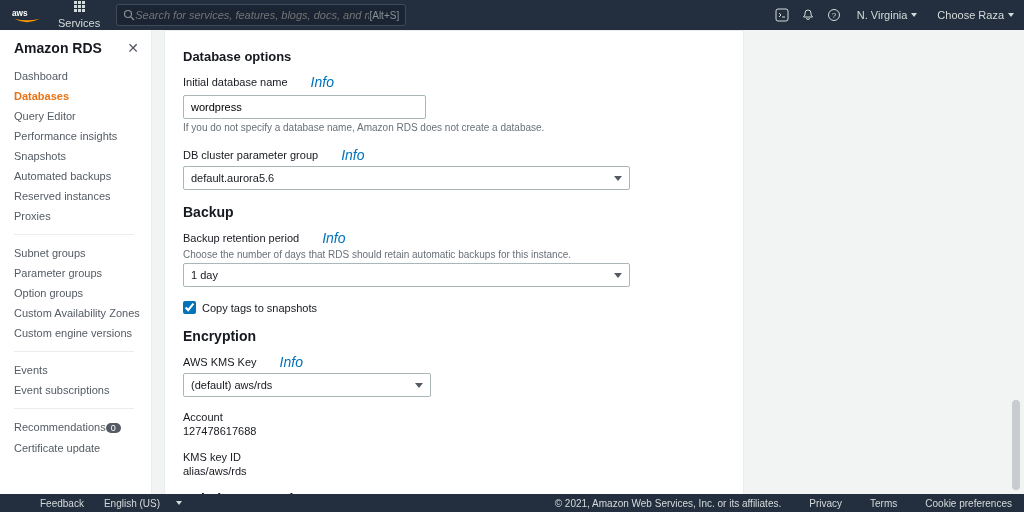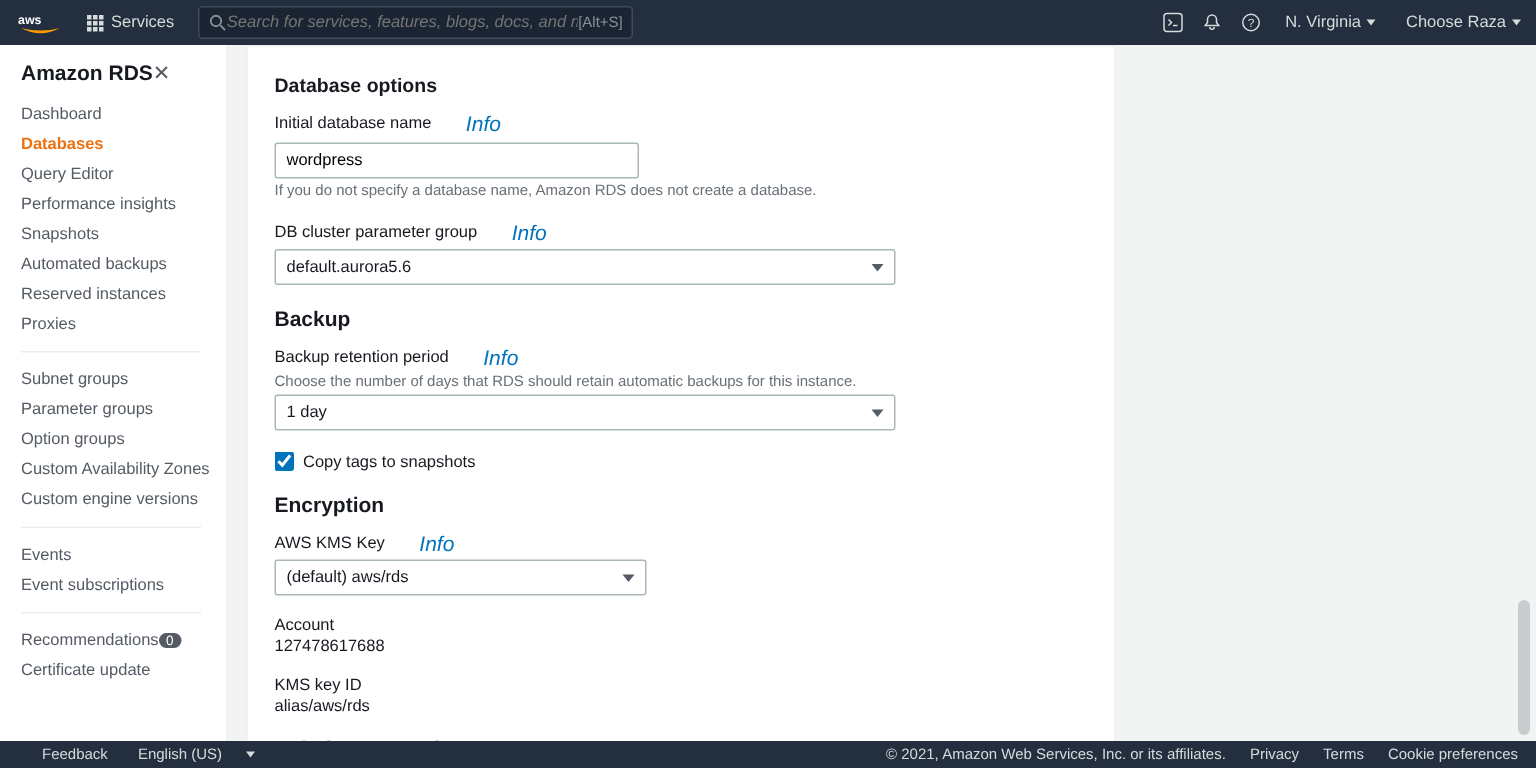--- a/index.html
+++ b/index.html
@@ -2,66 +2,66 @@
 <html><head>
 <meta charset="utf-8">
 <style>
   * { box-sizing: border-box; margin: 0; padding: 0; font-family: "Amazon Ember", "Helvetica Neue", Arial, sans-serif; }
   body { width: 1024px; height: 512px; overflow: hidden; background: #f2f3f3; color: #16191f; }
 
   
   .top-nav { height: 30px; background: #232f3e; display: flex; align-items: center; font-size: 11px; color: #d5dbdb; }
   .aws-logo { width: 30px; height: 18px; margin: 0 8px 0 12px; }
   .aws-logo path.a { fill: #ff9900; }
-  .services-btn { display: flex; align-items: center; gap: 5px; padding: 0 8px; cursor: pointer; }
+  .services-btn { display: flex; align-items: center; gap: 5px; padding: 0 8px; cursor: pointer; flex-direction: column; }
   .grid-icon { display: inline-grid; grid-template-columns: repeat(3,3px); grid-auto-rows:3px; gap:1px; }
   .grid-icon span { background:#d5dbdb; }
   .search-wrap { flex: 0 0 290px; display:flex; align-items:center; background:#1a2433; border:1px solid #3f4b58; border-radius:3px; height:22px; margin-left:8px; padding:0 6px; }
   .search-input { flex:1; background:transparent; border:0; color:#d5dbdb; font-size:11px; outline:none; font-style:italic; }
   .search-hint { color:#879196; font-size:10px; }
   .nav-spacer { flex:1; }
   .nav-ico { width:26px; text-align:center; cursor:pointer; }
   .nav-ico svg { vertical-align:middle; }
   .region, .user { padding:0 10px; cursor:pointer; display:flex; align-items:center; gap:4px; }
   .caret { width:0; height:0; border-left:3px solid transparent; border-right:3px solid transparent; border-top:4px solid #d5dbdb; }
 
   
   .shell { display:flex; height: calc(512px - 30px - 18px); }
   .sidenav { width:152px; background:#fff; border-right:1px solid #eaeded; padding:10px 0 10px 14px; font-size:11px; overflow:hidden; }
-  .sidenav-header { display:flex; align-items:center; justify-content:flex-start; padding-right:12px; margin-bottom:10px; }
+  .sidenav-header { display:flex; align-items:center; justify-content:space-between; padding-right:12px; margin-bottom:10px; }
   .sidenav-title { font-size:14px; font-weight:700; color:#16191f; }
   .close-x { color:#545b64; cursor:pointer; font-size:14px; }
   .sidenav a { display:block; padding:4px 0; color:#545b64; text-decoration:none; cursor:pointer; }
   .sidenav a.active { color:#ec7211; font-weight:700; }
   .sidenav hr { border:0; border-top:1px solid #eaeded; margin:8px 0; width:120px; }
   .rec-row { display:flex; align-items:center; gap:6px; }
   .badge { background:#545b64; color:#fff; border-radius:8px; font-size:9px; padding:0 5px; line-height:12px; }
 
   
   .main { flex:1; overflow:auto; padding:0 0 10px 0; position:relative; }
   .main-inner { width:580px; margin-left:12px; }
   .panel { background:#fff; border:1px solid #eaeded; border-radius:2px; padding:14px 18px; margin-bottom:12px; }
   .section-title { font-size:13px; font-weight:700; margin:4px 0 10px; }
   .sub-title { font-size:14px; font-weight:700; margin:10px 0 10px; }
   .field-label { font-size:11px; color:#16191f; margin-bottom:2px; display:flex; align-items:center; gap:23px; }
   .info-link { color:#0073bb; font-size:14px; cursor:pointer; font-weight:400;font-style:italic; }
   .help-text { font-size:10px; color:#687078; margin-top:3px; }
   .text-input { width:243px; height:24px; border:1px solid #aab7b8; border-radius:2px; padding:0 7px; font-size:11px; margin-top:3px; }
-  .select { width:414px; height:24px; border:1px solid #aab7b8; border-radius:2px; padding:0 7px; font-size:11px; margin-top:3px; background:#fff; cursor:pointer; display:flex; align-items:center; justify-content:space-between; }
+  .select { width:447px; height:24px; border:1px solid #aab7b8; border-radius:2px; padding:0 7px; font-size:11px; margin-top:3px; background:#fff; cursor:pointer; display:flex; align-items:center; justify-content:space-between; }
   .select.narrow { width:248px; }
   .sel-caret { width:0; height:0; border-left:4px solid transparent; border-right:4px solid transparent; border-top:5px solid #545b64; }
   .field-block { margin-bottom:14px; }
   .checkbox-row { display:flex; align-items:flex-end; gap:6px; font-size:11px; }
   .checkbox-row input { accent-color:#0073bb; }
   .static-val { font-size:11px; margin-top:1px; }
 
   
   .footer { height:18px; background:#232f3e; color:#d5dbdb; display:flex; align-items:center; font-size:10px; padding:0 12px; }
   .footer .fspacer { flex:1; }
-  .footer a { color:#d5dbdb; text-decoration:none; margin-left:16px; cursor:pointer; }
+  .footer a { color:#d5dbdb; text-decoration:none; margin-left:28px; cursor:pointer; }
   .footer .lang { margin-left:20px; display:flex; align-items:center; gap:16px; cursor:pointer; }
 
   .scroll-track { position:absolute; right:4px; top:0; bottom:0; width:10px; }
   .scroll-thumb { position:absolute; right:0; width:8px; background:#c8cccf; border-radius:4px; }
 </style>
 </head>
 <body>
 
 <div class="top-nav">
   <svg class="aws-logo" viewBox="0 0 40 24">

